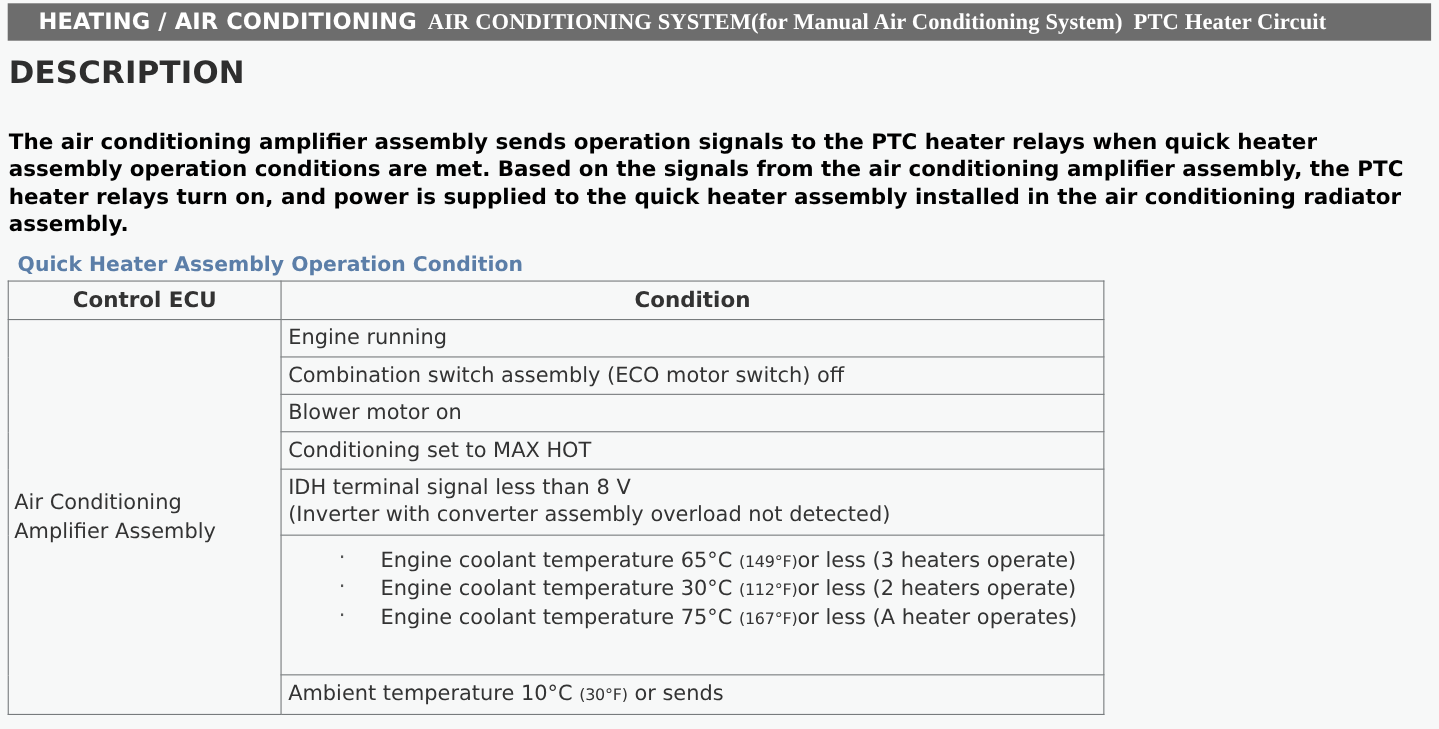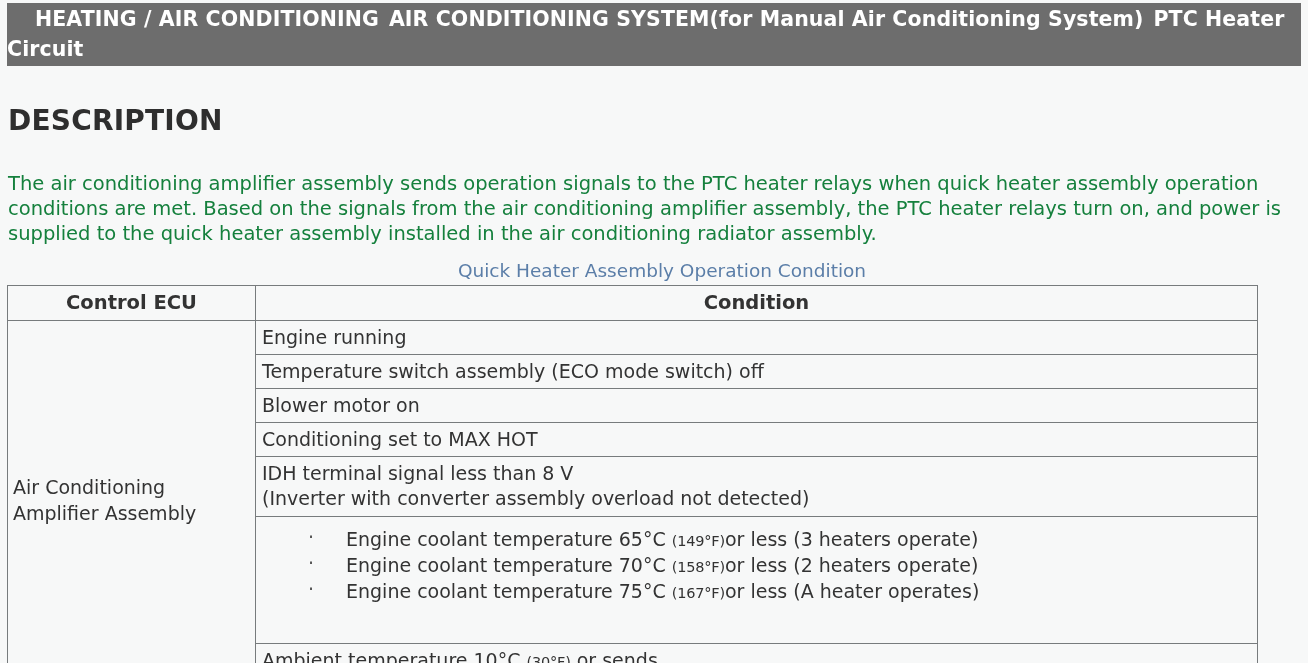--- a/index.html
+++ b/index.html
@@ -23,53 +23,53 @@
     font-weight: bold;
     font-size: 20.5px;
     line-height: 30px;
     padding: 1px 0 2px 0;
     letter-spacing: 0.1px;
   }
   .titlebar .seg {
     padding-left: 28px;
     white-space: normal;
   }
-  .titlebar .seg + .seg { padding-left: 10px; }
+  .titlebar .seg + .seg { padding-left: 10px; font-family: Liberation Serif, serif; }
 
   
   .page-title {
-    margin: 38px 0 0 8px;
+    margin: 12px 0 0 8px;
     font-size: 28px;
     font-weight: bold;
     color: #2e2e2e;
     letter-spacing: 0.2px;
   }
 
   
   .body-text {
     margin: 34px 8px 0 8px;
     font-size: 19.5px;
     line-height: 25px;
-    color: #15803d;
+    color: #000000;
     max-width: 1290px;
+    font-weight: bold;
   }
 
   
   .sub-heading {
     margin: 14px 0 4px 16px;
     font-size: 18.5px;
-    font-weight: normal;
+    font-weight: bold;
     color: #5b7ea8;
-    text-align: center;
   }
 
   
   table.cond {
     margin: 0 0 0 7px;
-    width: 1251px;
+    width: 997px;
     border-collapse: collapse;
     table-layout: fixed;
     background: #f7f8f8;
   }
   table.cond th,
   table.cond td {
     border: 1px solid #777b7d;
     font-size: 19px;
     color: #333333;
     vertical-align: middle;
@@ -145,39 +145,39 @@
   </thead>
   <tbody>
     <tr>
       <td class="ecu-cell" rowspan="7">
         <div>Air Conditioning</div>
         <div>Amplifier Assembly</div>
       </td>
       <td class="cond-cell">Engine running</td>
     </tr>
     <tr>
-      <td class="cond-cell">Temperature switch assembly (ECO mode switch) off</td>
+      <td class="cond-cell">Combination switch assembly (ECO motor switch) off</td>
     </tr>
     <tr>
       <td class="cond-cell">Blower motor on</td>
     </tr>
     <tr>
       <td class="cond-cell">Conditioning set to MAX HOT</td>
     </tr>
     <tr>
       <td class="cond-cell two-line">
         <div>IDH terminal signal less than 8 V</div>
         <div>(Inverter with converter assembly overload not detected)</div>
       </td>
     </tr>
     <tr>
       <td class="bullets">
         <ul class="bullet-list">
           <li><span>Engine coolant temperature 65°C</span>&nbsp;<span class="small-unit">(149°F)</span><span>or less (3 heaters operate)</span></li>
-          <li><span>Engine coolant temperature 70°C</span>&nbsp;<span class="small-unit">(158°F)</span><span>or less (2 heaters operate)</span></li>
+          <li><span>Engine coolant temperature 30°C</span>&nbsp;<span class="small-unit">(112°F)</span><span>or less (2 heaters operate)</span></li>
           <li><span>Engine coolant temperature 75°C</span>&nbsp;<span class="small-unit">(167°F)</span><span>or less (A heater operates)</span></li>
         </ul>
       </td>
     </tr>
     <tr>
       <td class="cond-cell"><span>Ambient temperature 10°C</span>&nbsp;<span class="small-unit">(30°F)</span>&nbsp;<span>or sends</span></td>
     </tr>
   </tbody>
 </table>
 

